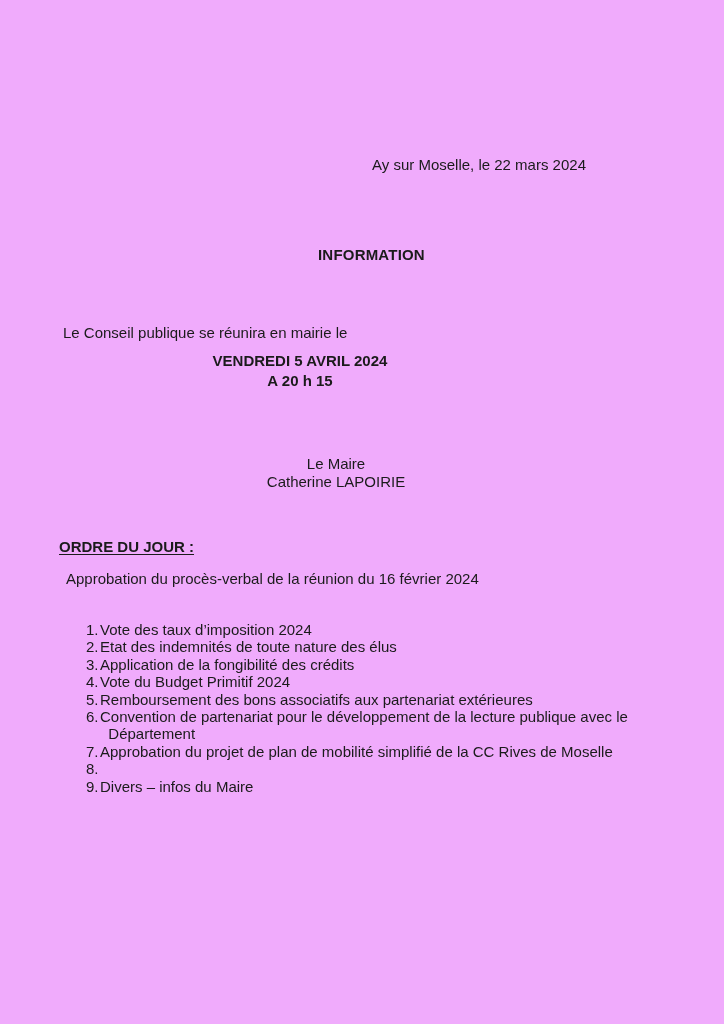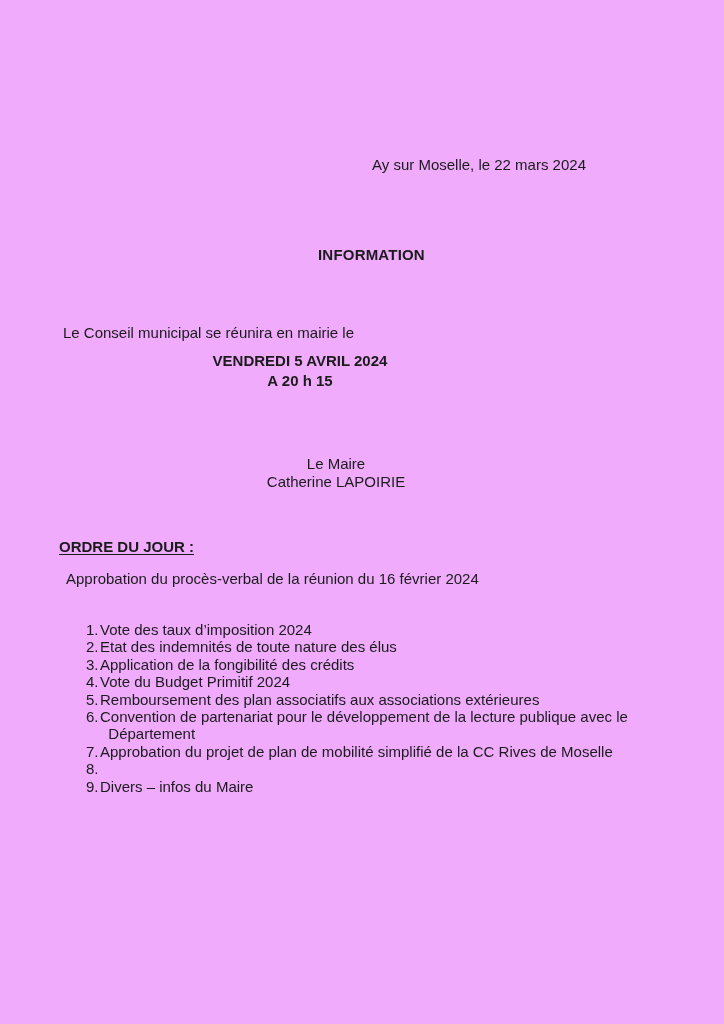--- a/index.html
+++ b/index.html
@@ -88,21 +88,21 @@
 </style>
 </head>
 <body>
 
 <div class="page">
 
   <div class="dateline">Ay sur Moselle, le 22 mars 2024</div>
 
   <div class="doc-title">INFORMATION</div>
 
-  <div class="intro">Le Conseil municipal se réunira en mairie le</div>
+  <div class="intro">Le Conseil publique se réunira en mairie le</div>
 
   <div class="meeting">
     <div class="bold">VENDREDI 5 AVRIL 2024</div>
     <div class="bold">A 20 h 15</div>
   </div>
 
   <div class="signature">
     <div>Le Maire</div>
     <div>Catherine LAPOIRIE</div>
   </div>
@@ -125,21 +125,21 @@
     <div class="item">
       <span class="num">3.</span>
       <span class="txt">Application de la fongibilité des crédits</span>
     </div>
     <div class="item">
       <span class="num">4.</span>
       <span class="txt">Vote du Budget Primitif 2024</span>
     </div>
     <div class="item">
       <span class="num">5.</span>
-      <span class="txt">Remboursement des plan associatifs aux associations extérieures</span>
+      <span class="txt">Remboursement des bons associatifs aux partenariat extérieures</span>
     </div>
     <div class="item">
       <span class="num">6.</span>
       <span class="txt">Convention de partenariat pour le développement de la lecture publique avec le
   Département</span>
     </div>
     <div class="item">
       <span class="num">7.</span>
       <span class="txt">Approbation du projet de plan de mobilité simplifié de la CC Rives de Moselle</span>
     </div>

